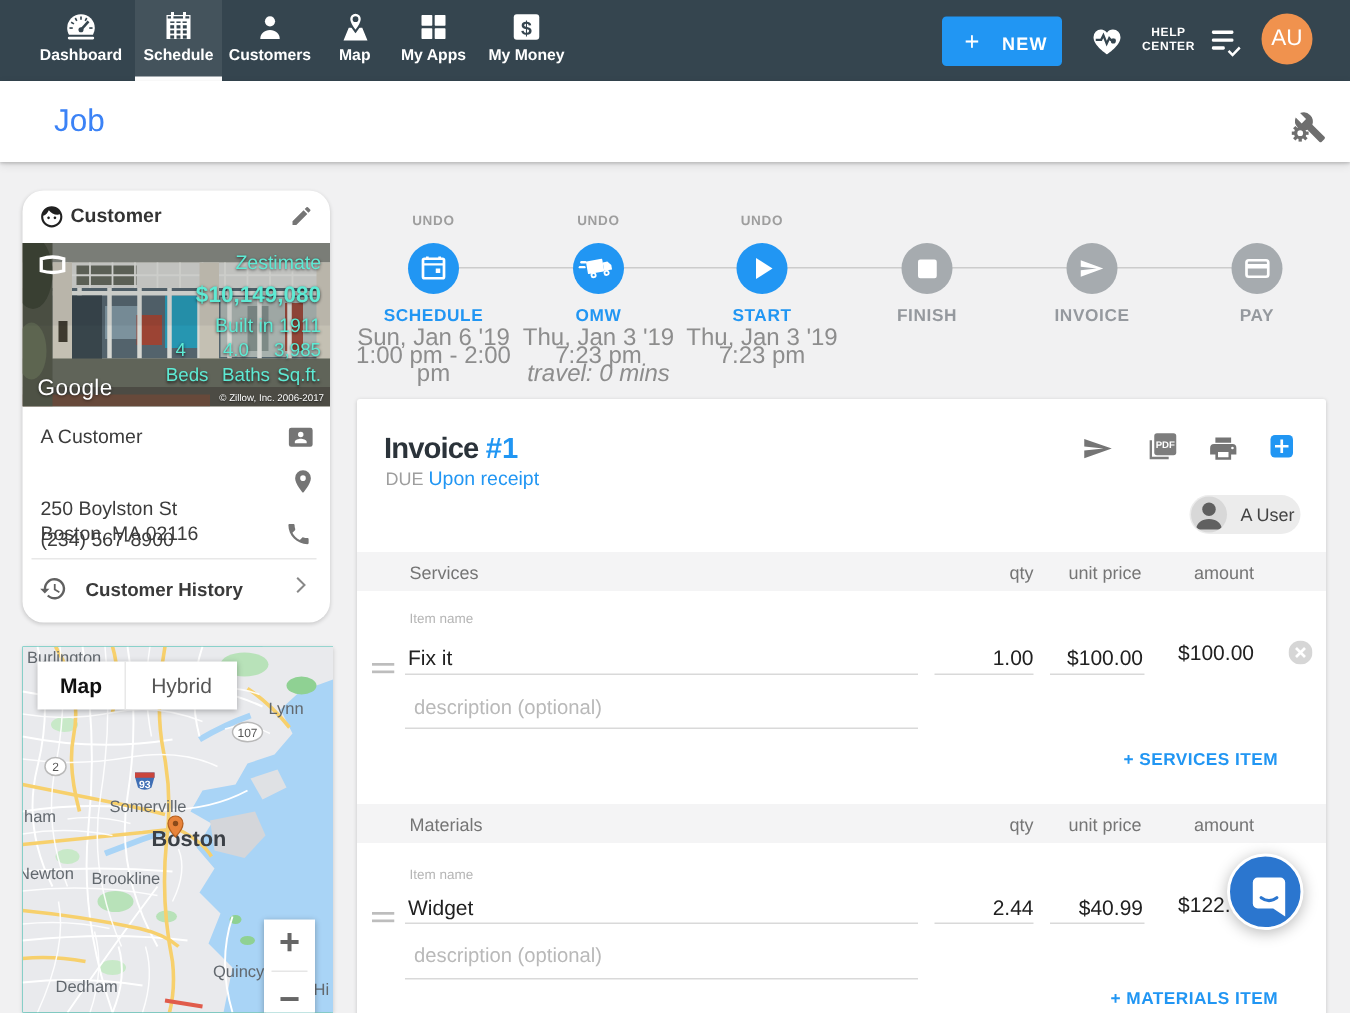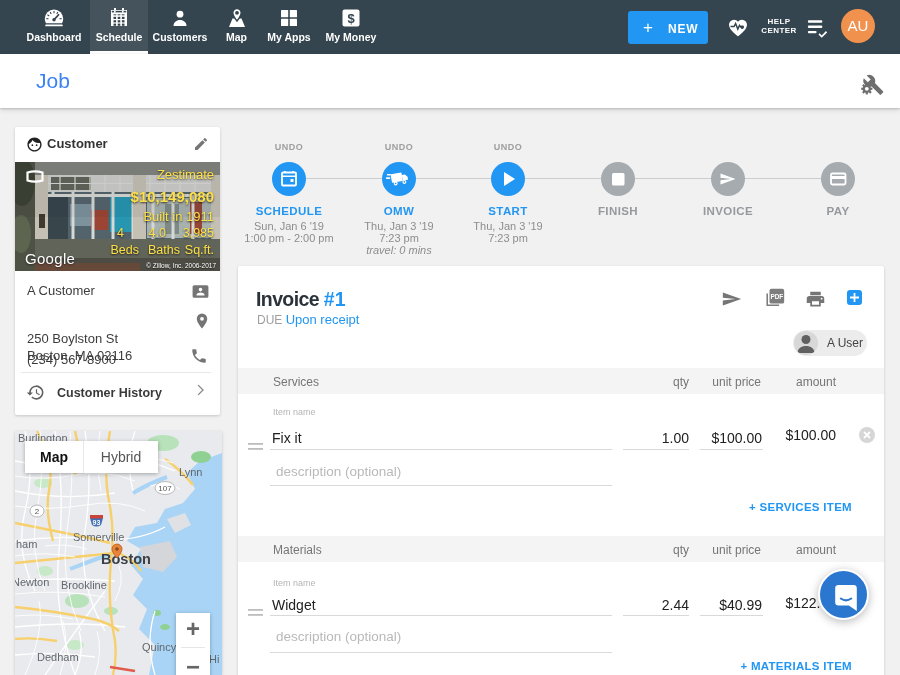--- a/index.html
+++ b/index.html
@@ -14,42 +14,42 @@
 .navitem.active:after { content:""; position:absolute; left:0; right:0; bottom:0; height:3px; background:#fff; }
 #btnnew { position:absolute; left:628px; top:11px; width:80px; height:33px; background:#2196f3; border-radius:3px; color:#fff; text-align:center; }
 #btnnew .plus { position:absolute; left:15px; top:7px; font-size:17px; font-weight:400; }
 #btnnew .t { position:absolute; left:40px; top:11px; font-size:12px; font-weight:bold; letter-spacing:0.8px; }
 #helpc { position:absolute; left:758px; top:17px; width:42px; color:#fff; font-size:8px; font-weight:bold; letter-spacing:0.4px; text-align:center; line-height:9px; }
 #avatar { position:absolute; left:841px; top:9px; width:34px; height:34px; border-radius:50%; background:#f0924e; color:#fff; font-size:15px; font-weight:normal; text-align:center; line-height:34px; }
 
 #jobbar { position:absolute; left:0; top:54px; width:900px; height:54px; background:#fff; box-shadow:0 1px 2px rgba(0,0,0,0.18), 0 2px 6px rgba(0,0,0,0.10); }
 #jobbar .title { position:absolute; left:36px; top:15px; font-size:21px; color:#3b82f6; }
 
-#custcard { position:absolute; left:15px; top:127px; width:205px; height:288px; background:#fff; border-radius:2px; box-shadow:0 1px 3px rgba(0,0,0,0.18); }
+#custcard { position:absolute; left:15px; top:127px; width:205px; height:288px; background:#fff; border-radius:14px; box-shadow:0 1px 3px rgba(0,0,0,0.18); }
 #custcard .hdr { position:absolute; left:0; top:0; width:205px; height:35px; }
 #custcard .hdr .t { position:absolute; left:32px; top:9px; font-size:13px; font-weight:bold; color:#333; }
 #photo { position:absolute; left:0; top:35px; width:205px; height:109px; overflow:hidden; background:#6a6a60; }
-.ov-txt { position:absolute; right:6px; color:#fde047; text-align:center; text-shadow:0 1px 2px rgba(0,0,0,0.7); }
+.ov-txt { position:absolute; right:6px; color:#5eead4; text-align:center; text-shadow:0 1px 2px rgba(0,0,0,0.7); }
 #custinfo { position:absolute; left:0; top:144px; width:205px; }
 .ctext { color:#3c3c3c; font-size:13px; }
 
 #mapcard { position:absolute; left:15px; top:431px; width:207px; height:244px; background:#14b8a6; overflow:hidden; box-shadow:0 1px 3px rgba(0,0,0,0.18); }
 .mapbtns { position:absolute; left:10px; top:10px; width:133px; height:32px; background:#fff; box-shadow:0 1px 4px rgba(0,0,0,0.3); display:flex; z-index:5; }
 .mapbtns .b { flex:1; text-align:center; line-height:32px; font-size:14px; color:#565656; }
 .mapbtns .b.sel { font-weight:bold; color:#111; }
 .hcpbtn { position:absolute; left:10px; top:44px; width:93px; height:33px; background:#fff; box-shadow:0 1px 4px rgba(0,0,0,0.3); text-align:center; line-height:33px; font-size:14px; color:#333; z-index:5; }
 .zoombox { position:absolute; left:161px; top:182px; width:34px; height:70px; background:#fff; box-shadow:0 1px 4px rgba(0,0,0,0.3); z-index:5; }
 .zoombox .zp { position:absolute; left:0; width:34px; height:34px; color:#666; font-size:24px; font-weight:bold; text-align:center; line-height:32px; }
 
 #flow { position:absolute; left:238px; top:115px; width:646px; height:150px; }
 .step { position:absolute; top:0; width:110px; text-align:center; }
 .step .undo { font-size:9px; color:#9e9e9e; letter-spacing:0.5px; position:absolute; top:27px; left:0; right:0; font-weight:bold; }
 .step .circ { position:absolute; top:47px; left:50%; transform:translateX(-50%); width:34px; height:34px; border-radius:50%; }
 .step .nm { position:absolute; top:90px; left:0; right:0; font-size:11.5px; font-weight:bold; letter-spacing:0.4px; }
-.step .sub { position:absolute; top:105px; left:-8px; right:-8px; font-size:11px; color:#8d8d8d; line-height:12px; }
+.step .sub { position:absolute; top:105px; left:-8px; right:-8px; font-size:16px; color:#8d8d8d; line-height:12px; }
 .blue { background:#2196f3; color:#2196f3; }
 .gray { background:#a6abaf; color:#95999e; }
 #flowline { position:absolute; left:289px; top:178px; width:549px; height:1px; background:#cccccc; }
 
 #inv { position:absolute; left:238px; top:266px; width:646px; height:420px; background:#fff; border-radius:2px; box-shadow:0 1px 3px rgba(0,0,0,0.18); }
 .band { position:absolute; left:0; width:646px; height:26px; background:#f4f4f5; }
 .band .s { position:absolute; left:35px; top:7px; font-size:12px; color:#757575; }
 .band .c { position:absolute; top:7px; font-size:12px; color:#757575; }
 .inrow { position:absolute; font-size:14px; color:#212121; }
 .ul { position:absolute; height:1px; background:#d9d9d9; }

